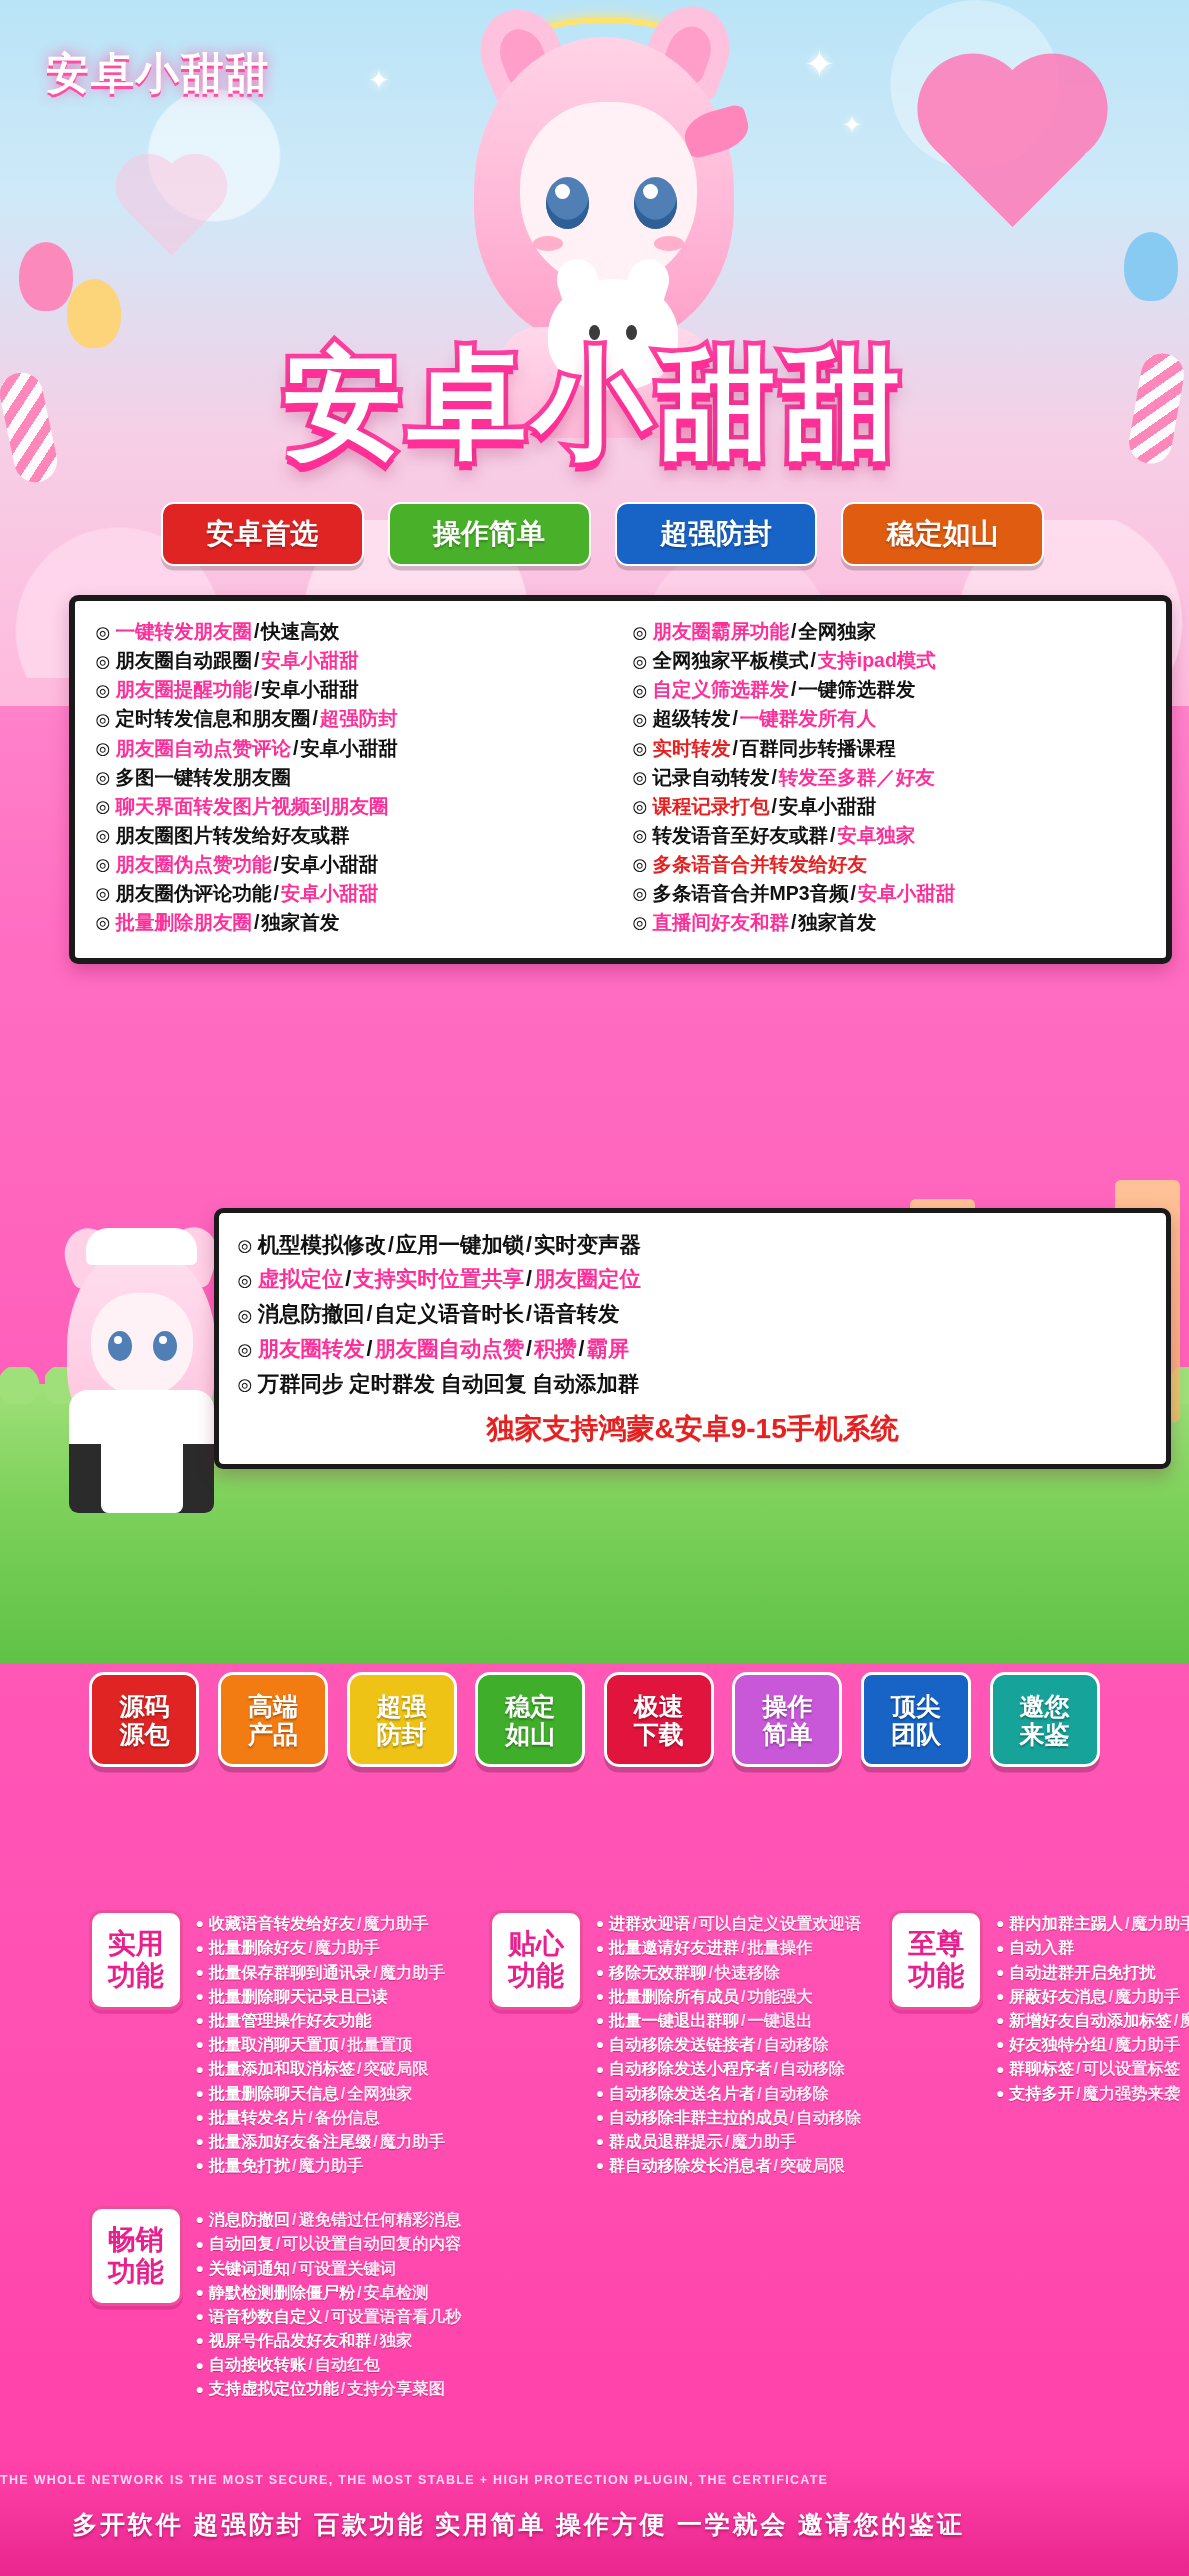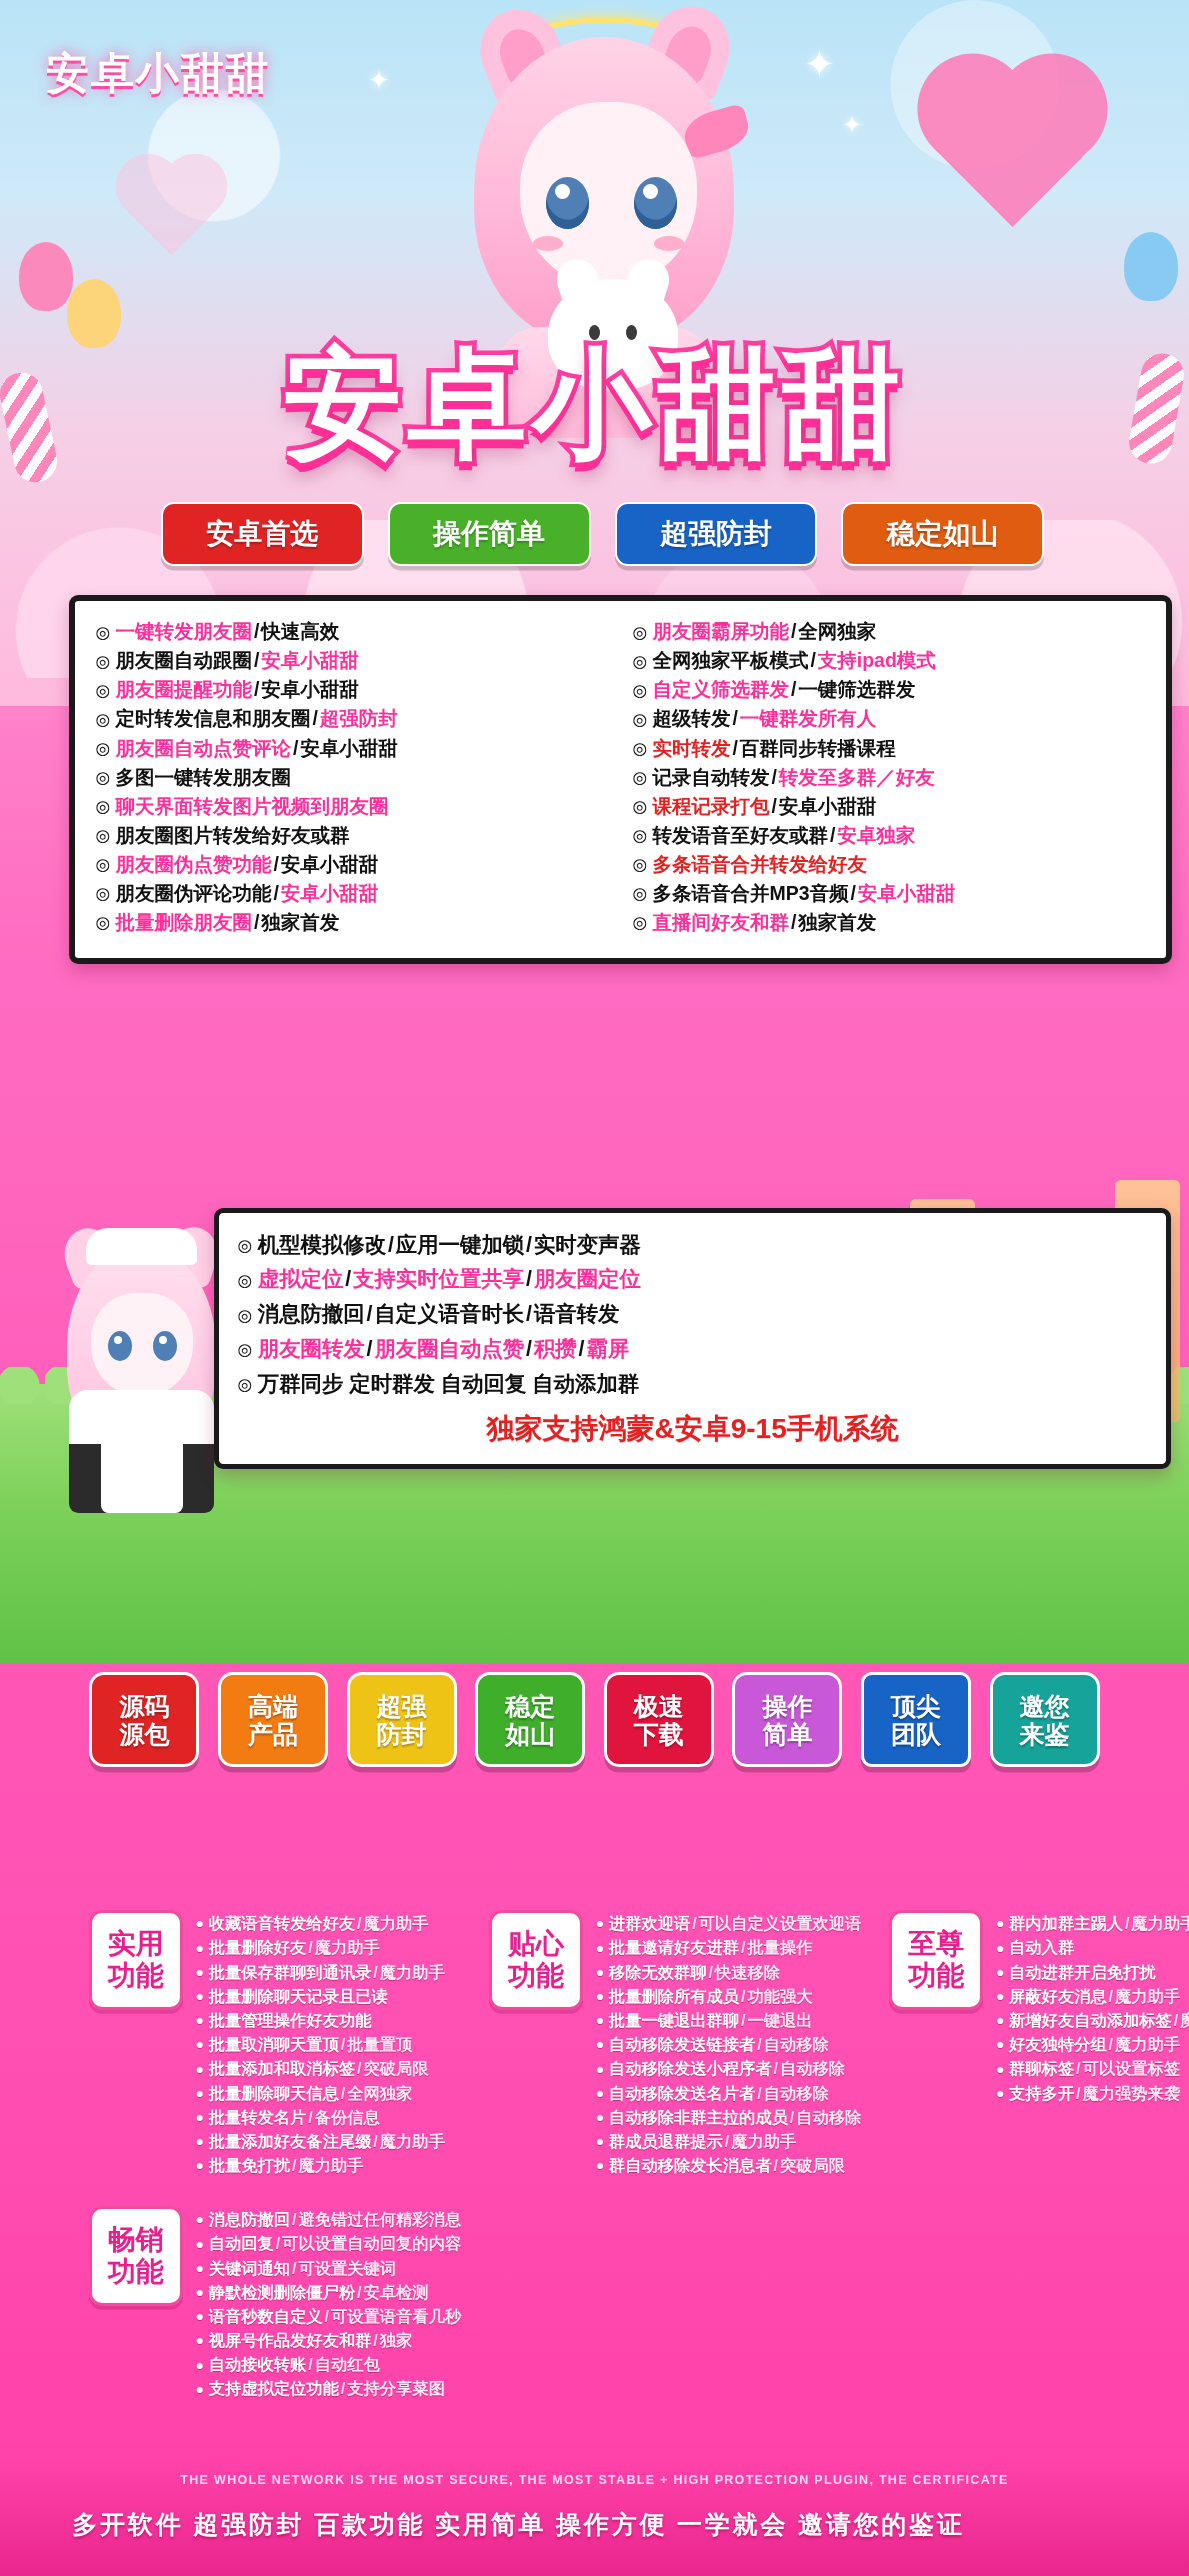--- a/index.html
+++ b/index.html
@@ -239,21 +239,21 @@
     display:flex;align-items:center;white-space:nowrap;
     font-size:16.3px;font-weight:bold;color:#ffffff;line-height:1.08;padding:3.3px 0;
     text-shadow:0 0.9px 0.9px rgba(120,0,60,.45);
   }
   .bdot{color:#fff;font-size:14px;margin-right:4.6px;}
   .bsub{color:#ffe9f6;font-weight:bold;}
   .bslash{color:#ffd9ef;margin:0 1.9px;}
 
   
   .footer-en{
-    position:absolute;left:0;top:2473px;width:1189px;text-align:center;
+    position:absolute;left:0;top:2473px;width:1189px;
     font-size:12.5px;letter-spacing:1.3px;color:#ffd9ef;font-weight:bold;
   }
   .footer-cn{
     position:absolute;left:0;top:2508px;width:1037px;text-align:center;
     font-size:25px;font-weight:bold;color:#ffffff;letter-spacing:2.8px;
     text-shadow:0 1.9px 2.8px rgba(140,0,70,.5);
   }
   .footer-bar{
     position:absolute;left:0;top:2460px;width:1189px;height:116px;
     background:linear-gradient(180deg,rgba(255,60,160,.0),rgba(214,18,120,.55));

